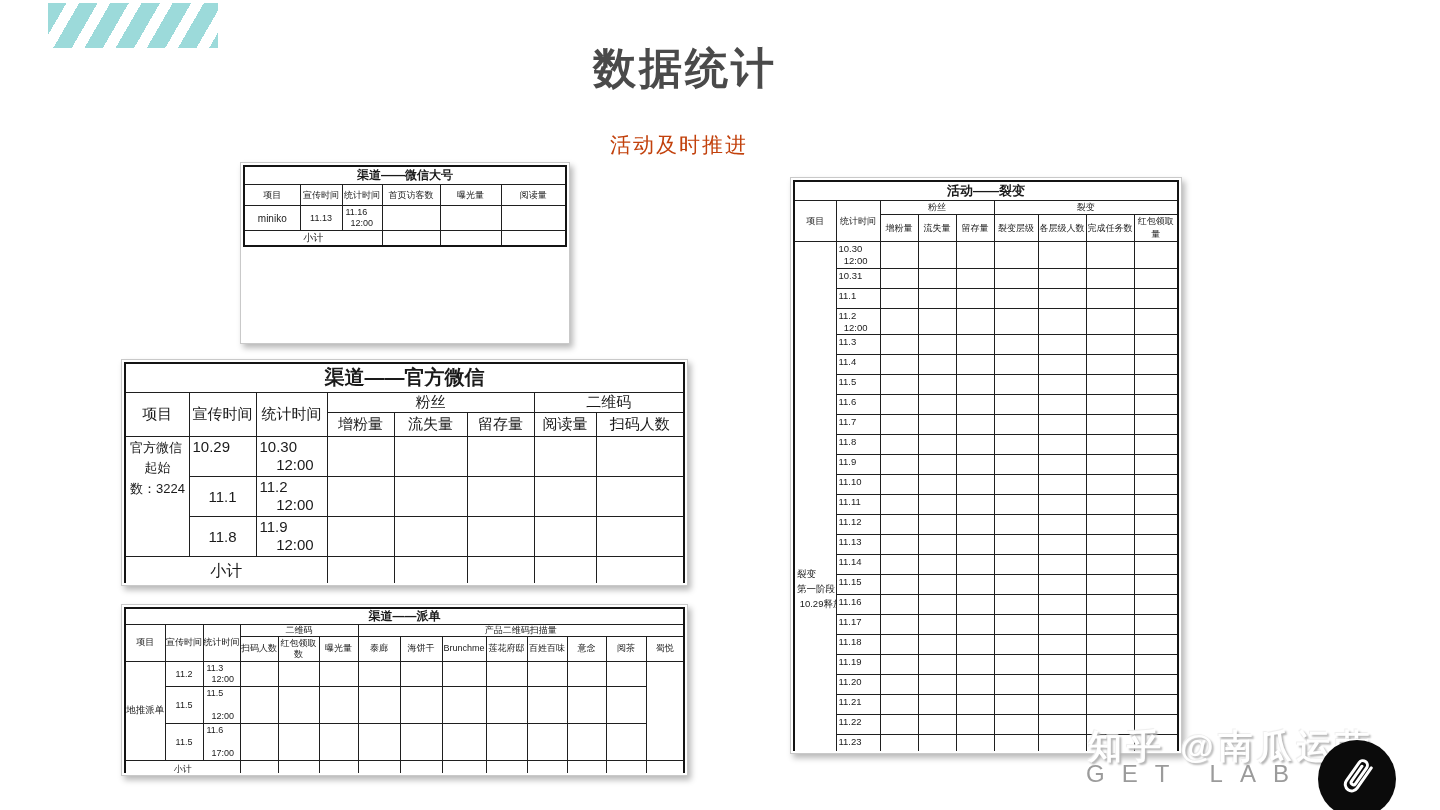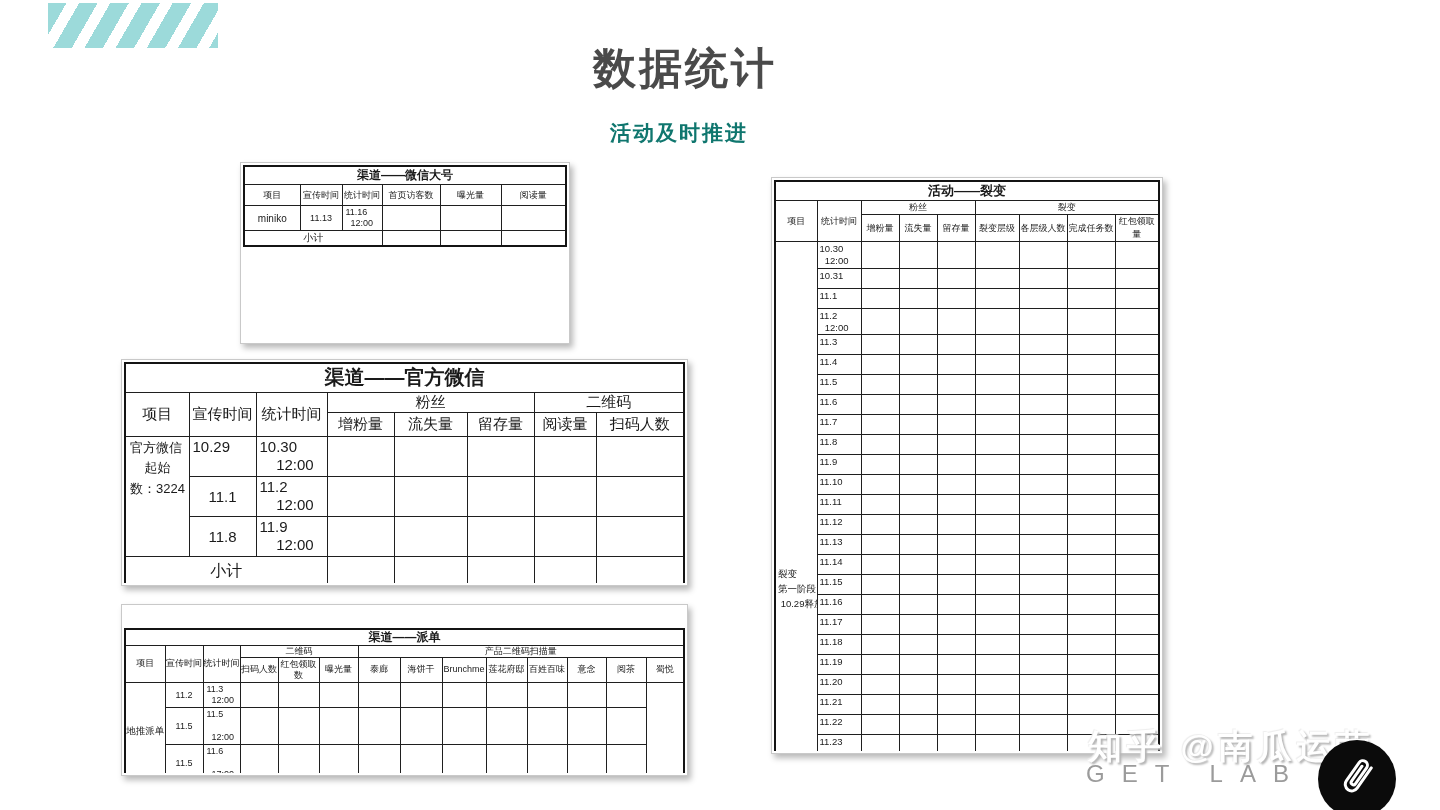--- a/index.html
+++ b/index.html
@@ -7,22 +7,22 @@
               font-family:"Liberation Sans","DejaVu Sans",sans-serif; color:#1a1a1a; }
   .abs { position:absolute; }
 
   
   .stripes { left:48px; top:3px; width:170px; height:45px;
              background:repeating-linear-gradient(120deg,#9cdada 0 16px,#ffffff 16px 27px); }
 
   
   .slide-title { left:685px; top:40px; transform:translateX(-50%);
                  font-size:43px; font-weight:bold; letter-spacing:3px; color:#4a4a4a; white-space:nowrap; }
-  .slide-subtitle { left:679px; top:119px; transform:translateX(-50%);
-                    font-size:21px; color:#0f766e; letter-spacing:2px; white-space:nowrap;font-weight:bold; }
+  .slide-subtitle { left:679px; top:131px; transform:translateX(-50%);
+                    font-size:21px; color:#c2410c; letter-spacing:2px; white-space:nowrap; }
 
   
   .sheet { position:absolute; background:#fff; border:1px solid #c9c9c9; padding:2px;
            box-shadow:3px 4px 6px rgba(0,0,0,0.28); }
   .clip { width:100%; height:100%; overflow:hidden; }
   table { border-collapse:collapse; table-layout:fixed; width:100%; }
   th,td { border:1px solid #1f1f1f; overflow:hidden; text-align:center; vertical-align:middle;
           font-weight:normal; padding:0; }
   table { border:2px solid #141414; }
   .ttl { font-weight:bold; }
@@ -44,31 +44,31 @@
   .t2 { font-size:15px; }
   .t2 .ttl { font-size:20px; }
   .t2 tr.r-title { height:29px; } .t2 tr.r-h1 { height:20px; } .t2 tr.r-h2 { height:24px; }
   .t2 tr.r-data { height:40px; } .t2 tr.r-sub { height:32px; }
   .t2 .proj { font-size:13px; line-height:1.6; padding-left:4px; }
   .t2 .stat { line-height:1.25; }
   .t2 .sub { font-size:16px; }
 
   
   .t3-wrap { left:121px; top:604px; width:567px; height:172px; }
-  .t3 { font-size:9px;margin-top:21px; }
+  .t3 { font-size:9px; }
   .t3 .ttl { font-size:12px; }
   .t3 th { line-height:1.2; }
   .t3 tr.r-title { height:16px; } .t3 tr.r-h1 { height:12px; } .t3 tr.r-h2 { height:25px; }
   .t3 tr.r-d1 { height:23px; } .t3 tr.r-d2 { height:35px; } .t3 tr.r-d3 { height:37px; }
   .t3 tr.r-sub { height:18px; }
   .t3 .proj { font-size:9.5px; }
   .t3 .stat { line-height:1.3; }
 
   
-  .t4-wrap { left:771px; top:177px; width:392px; height:577px; }
+  .t4-wrap { left:790px; top:177px; width:392px; height:577px; }
   .t4 { font-size:9px; }
   .t4 .ttl { font-size:13px; }
   .t4 tr.r-title { height:17px; } .t4 tr.r-h1 { height:13px; } .t4 tr.r-h2 { height:14px; }
   .t4 tr.r-first { height:26px; } .t4 tr.r-data { height:20px; }
   .t4 .time { font-size:9.5px; line-height:1.3; padding-left:2px; }
   .t4 .proj { vertical-align:top; text-align:left; padding:324px 0 0 2px;
               font-size:9.5px; line-height:1.6; }
 
   
   .wm-zhihu { left:1088px; top:724px; font-size:34px; font-weight:bold; letter-spacing:5px;

